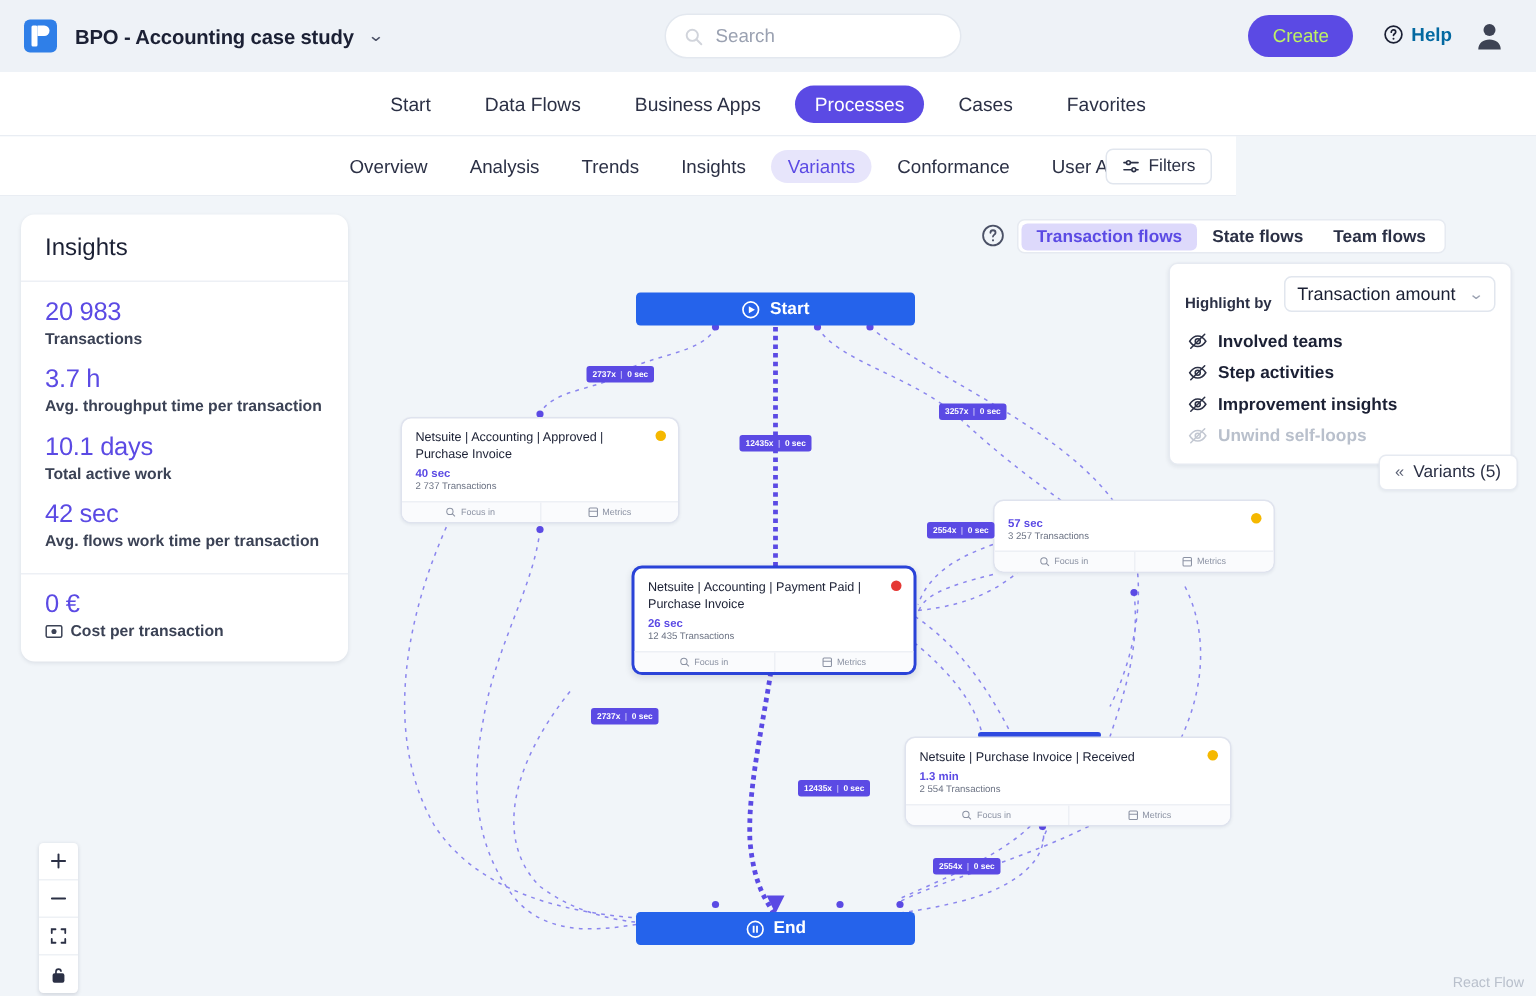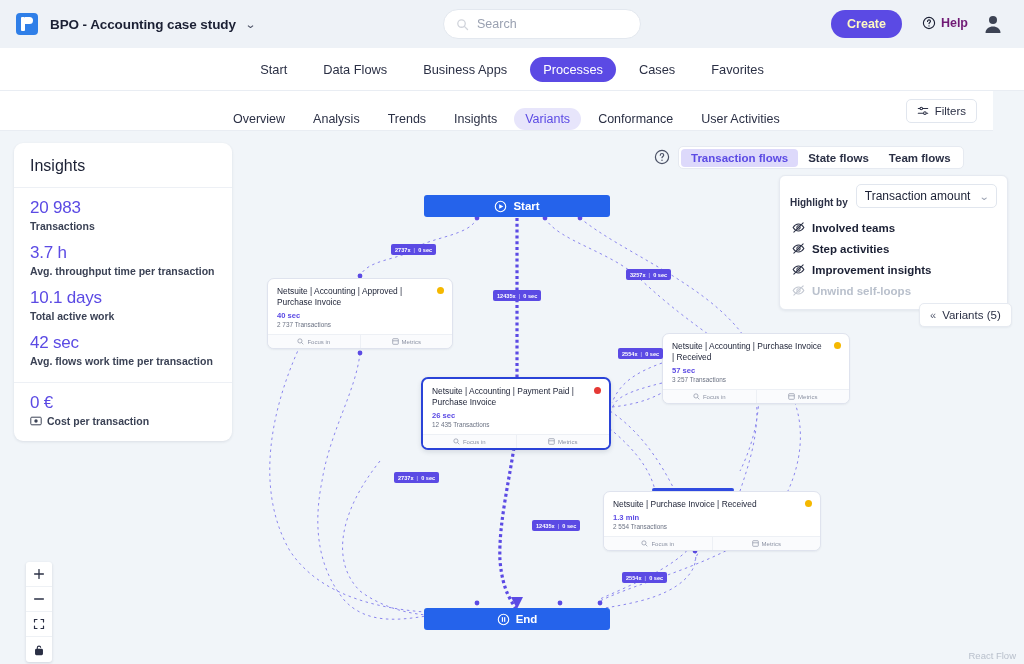--- a/index.html
+++ b/index.html
@@ -43,50 +43,50 @@
   }
   .search-box {
     position:absolute; left:443px; top:9px; width:198px; height:30px;
     background:#fff; border:1px solid #e3e8ef; border-radius:16px;
     display:flex; align-items:center; padding:0 12px;
   }
   .search-ic { width:13px; height:13px; flex:0 0 auto; opacity:.45; }
   .search-ph { margin-left:8px; font-size:12.5px; color:#9aa1b1; }
   .create-btn {
     position:absolute; right:122px; top:10px; height:28px; padding:0 16px;
-    background:#5b4ae4; color:#fef9c3; border-radius:15px; border:none;
-    font-size:12.5px; font-weight:bold; font-family:inherit;
+    background:#5b4ae4; color:#bef264; border-radius:15px; border:none;
+    font-size:12.5px; font-weight:normal; font-family:inherit;
     display:flex; align-items:center; justify-content:center; cursor:pointer;
   }
   .help-wrap {
     position:absolute; right:56px; top:16px; display:flex; align-items:flex-start; gap:5px;
-    font-size:12.5px; font-weight:bold; color:#701a75; cursor:pointer;
+    font-size:12.5px; font-weight:bold; color:#0369a1; cursor:pointer;
   }
   .help-ic { width:14px; height:14px; }
   .avatar-btn {
     position:absolute; right:20px; top:13px; width:22px; height:22px; cursor:pointer;
   }
 
   
   .primary-nav {
     position:absolute; left:0; top:48px; width:1024px; height:43px;
     background:#fff; border-bottom:1px solid #e9edf3;
     display:flex; align-items:center; justify-content:center; gap:10px;
   }
   .pnav-item {
     font-size:12.8px; color:#2b3045; padding:5px 13px; border-radius:14px;
     cursor:pointer; white-space:nowrap;
   }
   .pnav-item.active { background:#5b4ae4; color:#fff; font-weight:normal; }
 
   
   .sec-nav {
-    position:absolute; left:0; top:91px; width:993px; height:40px;
+    position:absolute; left:0; top:91px; width:824px; height:40px;
     background:#fff; border-bottom:1px solid #e9edf3;
-    display:flex; align-items:flex-end;
+    display:flex; align-items:center;
   }
   .snav-list { display:flex; align-items:center; gap:6px; margin-left:222px; }
   .snav-item {
     font-size:12.5px; color:#2b3045; padding:4px 11px; border-radius:12px; cursor:pointer;
     white-space:nowrap;
   }
   .snav-item.active { background:#e7e5fb; color:#5b4ae4; }
   .filters-btn {
     position:absolute; right:16px; top:8px; height:24px; padding:0 10px;
     background:#fff; border:1px solid #e1e6ee; border-radius:5px;
@@ -419,21 +419,20 @@
               <line x1="1" y1="4" x2="9" y2="4"></line>
             </svg>
           <span>Metrics</span>
         </div>
       </div>
     </div>
 
     <div class="pnode" style="left:662px; top:202px; width:188px;">
       <div class="pnode-body">
         <div class="pnode-dot" style="background:#f5b800"></div>
-        <div class="pnode-title">Netsuite | Accounting | Purchase Invoice | Received</div>
         <div class="pnode-dur">57 sec</div>
         <div class="pnode-tx">3 257 Transactions</div>
       </div>
       <div class="pnode-foot">
         <div class="pf">
           <svg viewBox="0 0 10 10" fill="none" stroke="#8b92a3" stroke-width="1">
               <circle cx="4.2" cy="4.2" r="3"></circle>
               <line x1="6.4" y1="6.4" x2="9" y2="9"></line>
             </svg>
           <span>Focus in</span>

